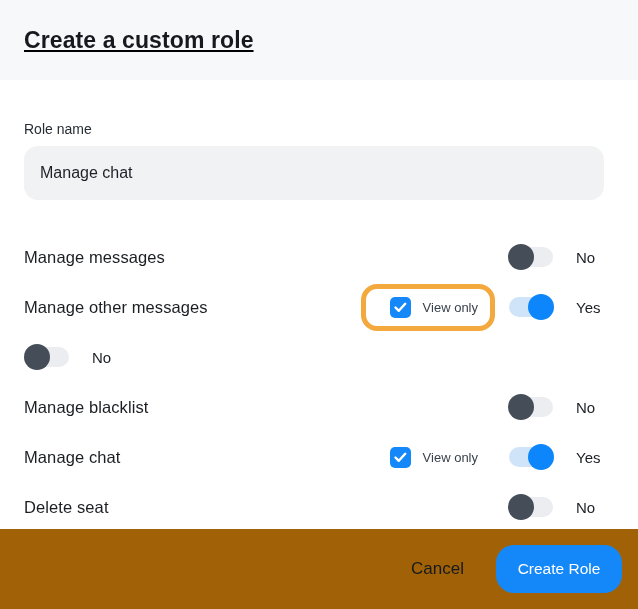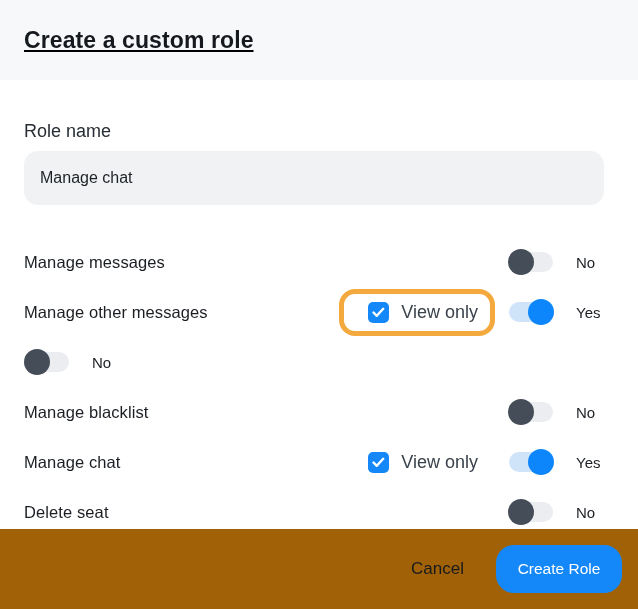--- a/index.html
+++ b/index.html
@@ -29,21 +29,21 @@
     color: #16191d;
     letter-spacing: 0.1px;
   }
 
   
   .modal-body { padding: 0 34px 0 24px; }
 
   .field { margin-top: 41px; }
   .field-label {
     display: block;
-    font-size: 18px;
+    font-size: 14px;
     color: #272d34;
     margin-bottom: 9px;
   }
   .text-input {
     width: 580px;
     height: 54px;
     background: #f0f2f4;
     border: none;
     border-radius: 14px;
     padding: 0 16px;
@@ -97,21 +97,21 @@
     display: flex;
     align-items: center;
     justify-content: center;
     cursor: pointer;
   }
   .checkbox svg { display: block; }
   .vo-label {
     position: relative;
     z-index: 1;
     margin-left: 12px;
-    font-size: 18px;
+    font-size: 13px;
     color: #3a424b;
   }
 
   
   .toggle {
     position: relative;
     width: 46px;
     height: 26px;
     cursor: pointer;
     flex: 0 0 auto;

